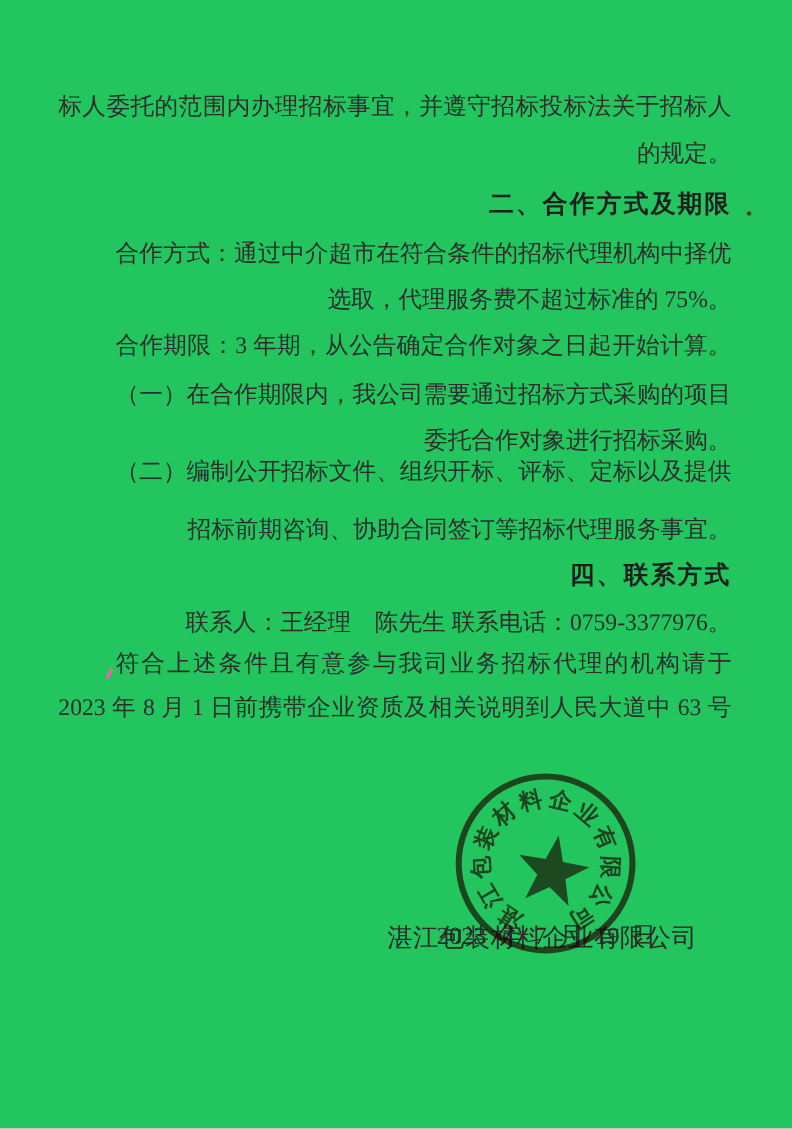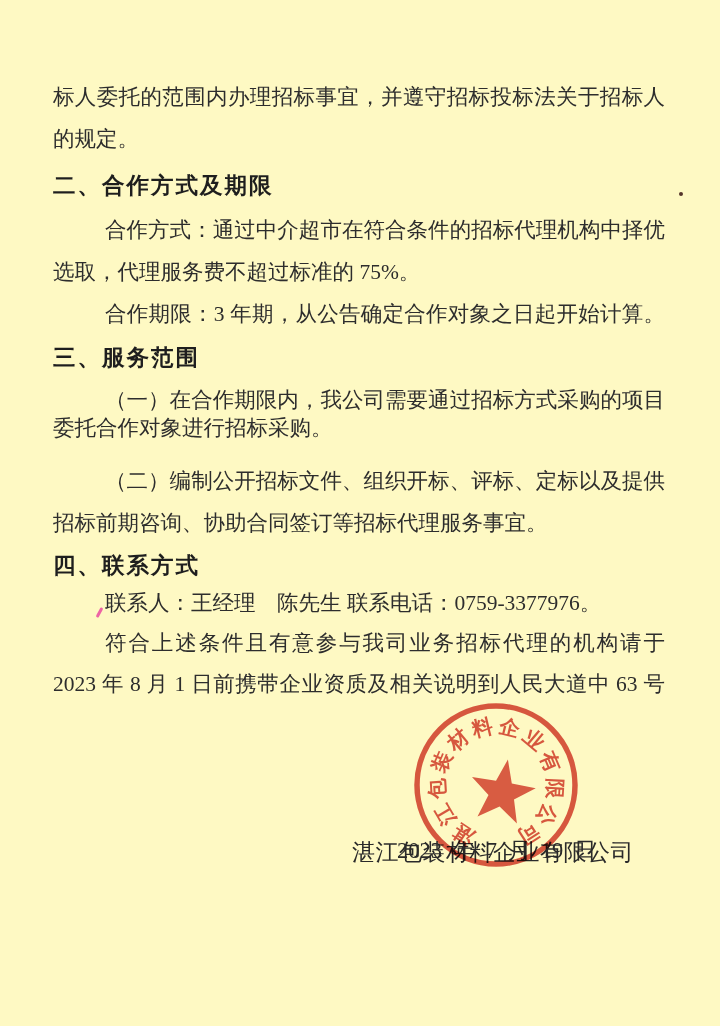--- a/index.html
+++ b/index.html
@@ -1,32 +1,33 @@
 <!DOCTYPE html>
 <html><head>
 <meta charset="utf-8">
 <style>
   html,body{margin:0;padding:0;background:#e8e8e6;}
   .page{
     position:relative;
     width:720px;height:1026px;
     margin:0 auto;
-    background:#fef9c3;
+    background:#22c55e;
     overflow:hidden;
     font-family:"Liberation Serif","DejaVu Serif",serif;
     color:#2d2d2d;
   }
   .textblock{
     position:absolute;
     left:53px;top:0;width:612px;height:100%;
   }
   .doc-line{
     position:absolute;left:0;width:100%;
     font-size:21.5px;line-height:26px;
     white-space:pre-wrap;
+    text-align:right;
   }
   .doc-line.indent{padding-left:52px;width:560px;}
   .doc-line.stretch{text-align:justify;text-align-last:justify;}
   .doc-line.heading{
     font-family:"Liberation Sans","DejaVu Sans",sans-serif;
     font-weight:bold;font-size:22.5px;color:#1e1e1e;
     letter-spacing:2px;
   }
   .doc-line:nth-child(1){top:84px;}
   .doc-line:nth-child(2){top:126px;}
@@ -81,21 +82,20 @@
 
 <div class="page">
 
   <div class="textblock">
     <div class="doc-line stretch">标人委托的范围内办理招标事宜，并遵守招标投标法关于招标人</div>
     <div class="doc-line">的规定。</div>
     <div class="doc-line heading">二、合作方式及期限</div>
     <div class="doc-line indent stretch">合作方式：通过中介超市在符合条件的招标代理机构中择优</div>
     <div class="doc-line">选取，代理服务费不超过标准的 75%。</div>
     <div class="doc-line indent stretch">合作期限：3 年期，从公告确定合作对象之日起开始计算。</div>
-    <div class="doc-line heading">三、服务范围</div>
     <div class="doc-line indent stretch">（一）在合作期限内，我公司需要通过招标方式采购的项目</div>
     <div class="doc-line">委托合作对象进行招标采购。</div>
     <div class="doc-line indent stretch">（二）编制公开招标文件、组织开标、评标、定标以及提供</div>
     <div class="doc-line">招标前期咨询、协助合同签订等招标代理服务事宜。</div>
     <div class="doc-line heading">四、联系方式</div>
     <div class="doc-line indent">联系人：王经理　陈先生 联系电话：0759-3377976。</div>
     <div class="doc-line indent stretch">符合上述条件且有意参与我司业务招标代理的机构请于</div>
     <div class="doc-line stretch">2023 年 8 月 1 日前携带企业资质及相关说明到人民大道中 63 号</div>
   </div>
 

